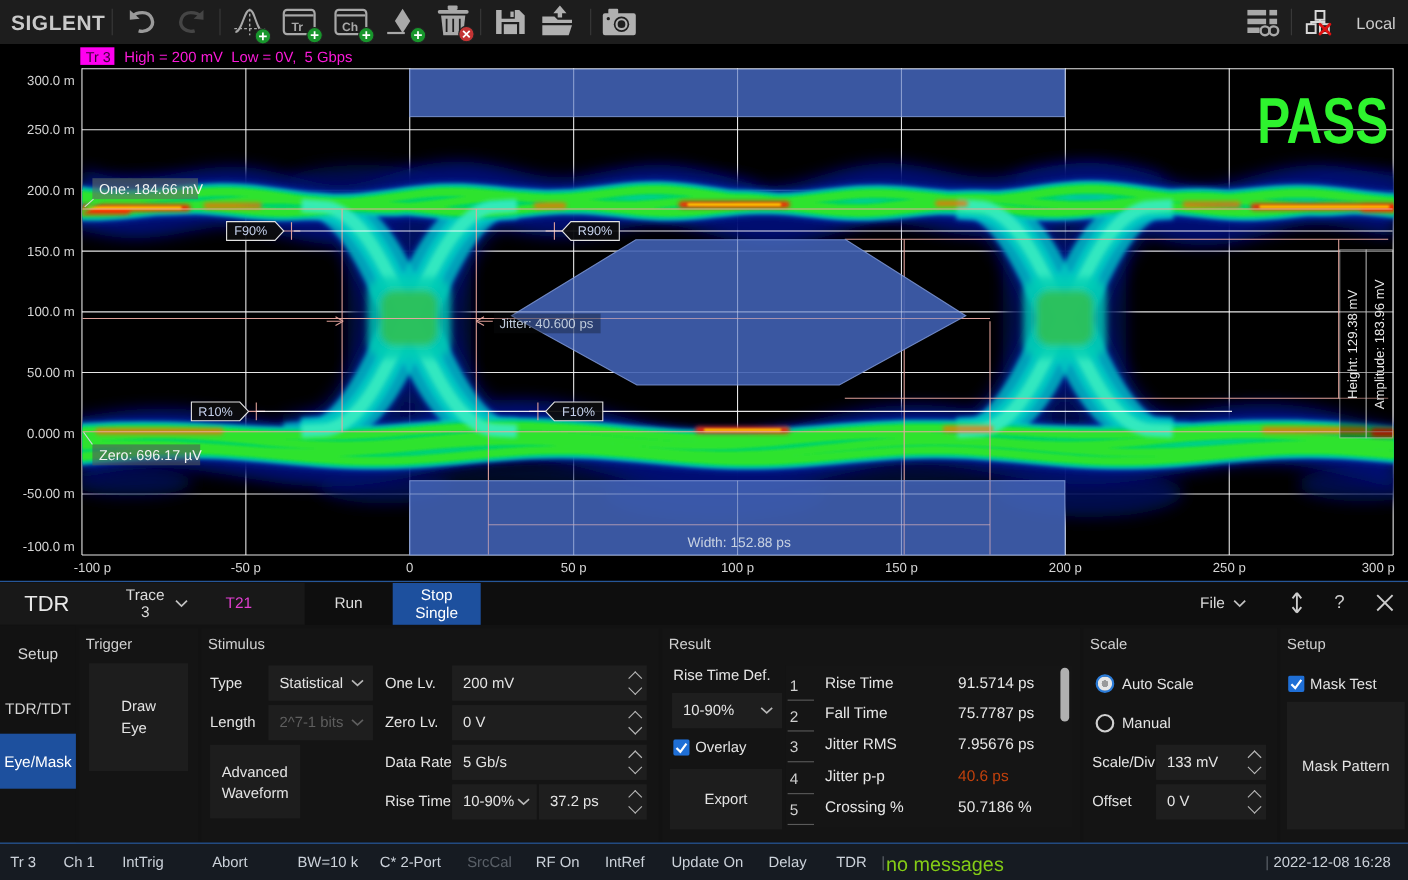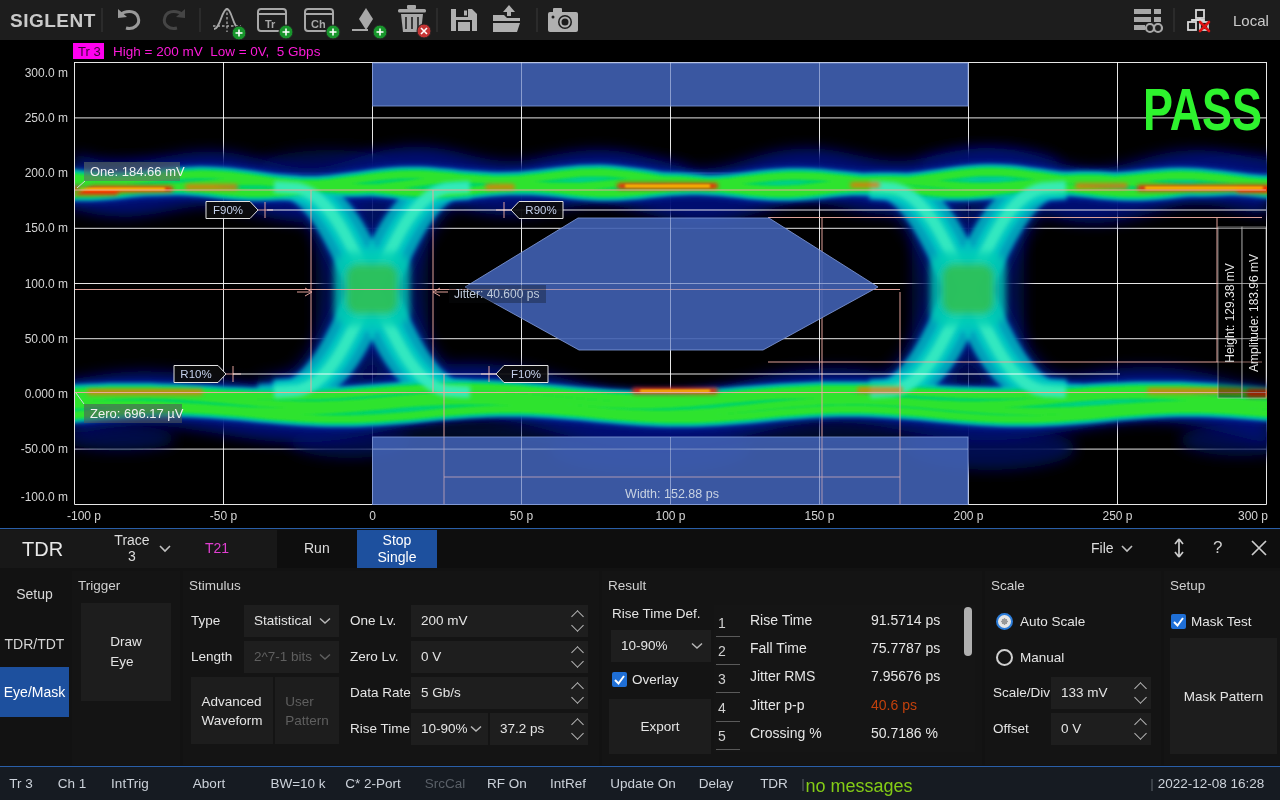--- a/index.html
+++ b/index.html
@@ -427,23 +427,20 @@
   <div class="box" style="left:61px;top:34px;width:95px">Statistical<svg width="12" height="8" style="position:absolute;right:8px;top:12px">
           <path d="M1,1.5 L6,6 L11,1.5" stroke="#b8b8b8" stroke-width="1.5" fill="none"></path>
         </svg></div>
   <div class="lbl" style="left:8px;top:78px">Length</div>
   <div class="box" style="left:61px;top:70px;width:95px;color:#5f5f5f">2^7-1 bits<svg width="12" height="8" style="position:absolute;right:8px;top:12px">
           <path d="M1,1.5 L6,6 L11,1.5" stroke="#5f5f5f" stroke-width="1.5" fill="none"></path>
         </svg></div>
   <div class="btn" style="left:8px;top:106px;width:82px;height:67px;line-height:19px">
         <span>Advanced<br>Waveform</span>
       </div>
-  <div class="btn" style="left:92px;top:106px;width:64px;height:67px;line-height:19px;color:#5f5f5f">
-        <span>User<br>Pattern</span>
-      </div>
   <div class="lbl" style="left:167px;top:42px">One Lv.</div>
   <div class="lbl" style="left:167px;top:78px">Zero Lv.</div>
   <div class="lbl" style="left:167px;top:114px">Data Rate</div>
   <div class="lbl" style="left:167px;top:150px">Rise Time</div>
   <div class="box spin" style="left:228px;top:34px;width:177px">200 mV</div>
   <div class="box spin" style="left:228px;top:70px;width:177px">0 V</div>
   <div class="box spin" style="left:228px;top:106px;width:177px">5 Gb/s</div>
   <div class="box" style="left:228px;top:142px;width:77px">10-90%<svg width="12" height="8" style="position:absolute;right:6px;top:12px">
           <path d="M1,1.5 L6,6 L11,1.5" stroke="#b8b8b8" stroke-width="1.5" fill="none"></path>
         </svg></div>

